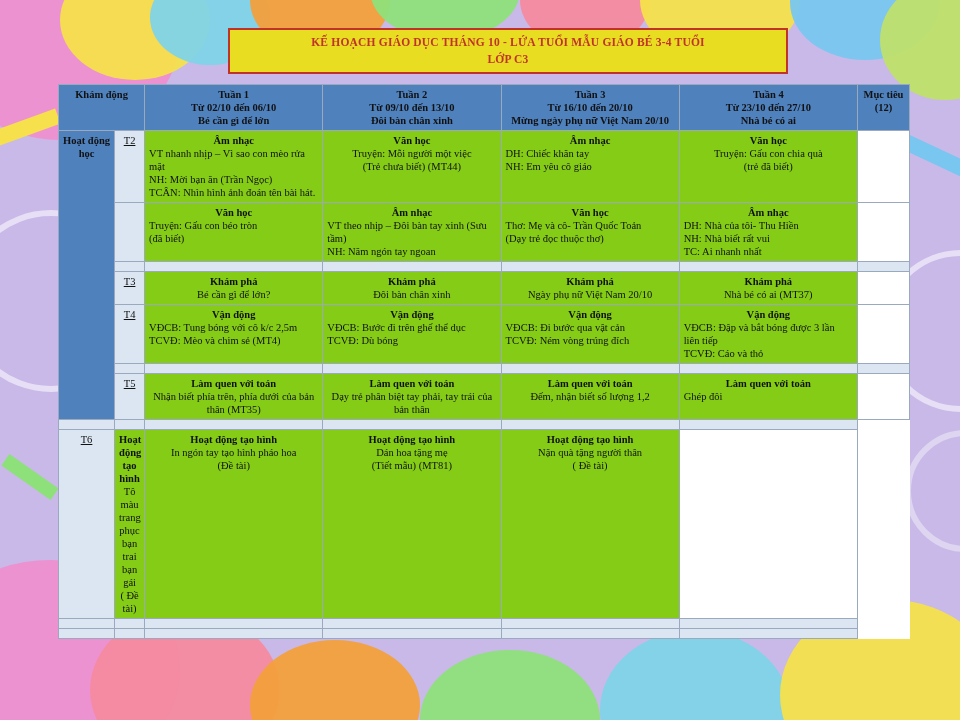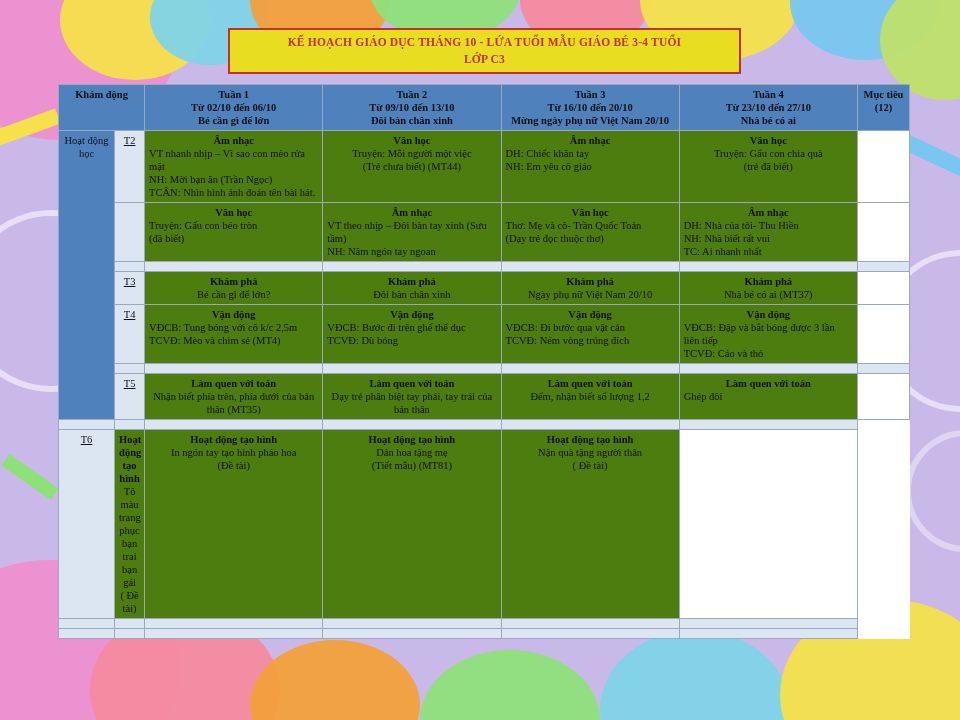--- a/index.html
+++ b/index.html
@@ -41,21 +41,21 @@
     position: absolute;
     left: 0; top: 0;
     width: 960px; height: 720px;
     z-index: 2;
   }
 
   #title-box {
     position: absolute;
     left: 228px;
     top: 28px;
-    width: 513px;
+    width: 560px;
     background: #e8dd20;
     border: 2px solid #c0332a;
     color: #c0332a;
     text-align: center;
     font-weight: bold;
     font-size: 11.5px;
     line-height: 17px;
     padding: 4px 6px;
     box-sizing: border-box;
     letter-spacing: .2px;
@@ -86,33 +86,33 @@
     vertical-align: middle;
     font-size: 10.5px;
     line-height: 13.5px;
     padding: 4px 4px;
   }
   td.side {
     background: #4f81bd;
     color: #ffffff;
     text-align: center;
     vertical-align: middle;
-    font-weight: normal;
+    font-weight: bold;
     font-size: 10.5px;
   }
   td.daycell {
     background: #dce6f2;
     color: #17375e;
     text-align: center;
     vertical-align: middle;
     font-size: 10.5px;
     text-decoration: underline;
   }
   td.content {
-    background: #4d7c0f;
+    background: #84cc16;
     margin-top: 36px;
   }
   td.content .hdr {
     display: block;
     text-align: center;
     font-weight: bold;
   }
   td.content .ln {
     display: block;
   }

